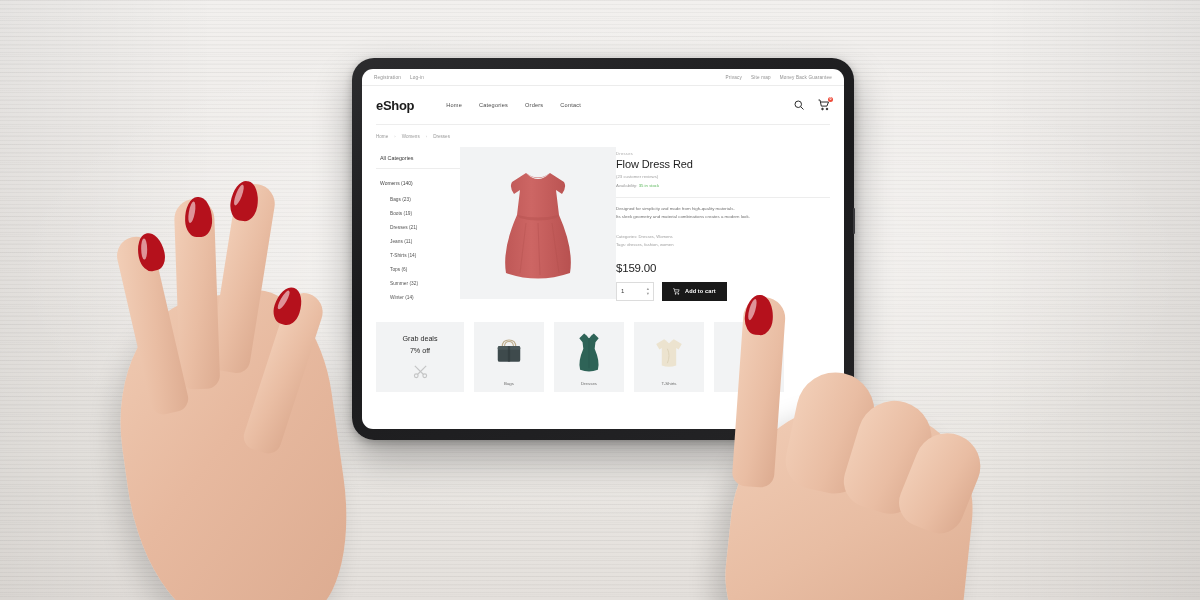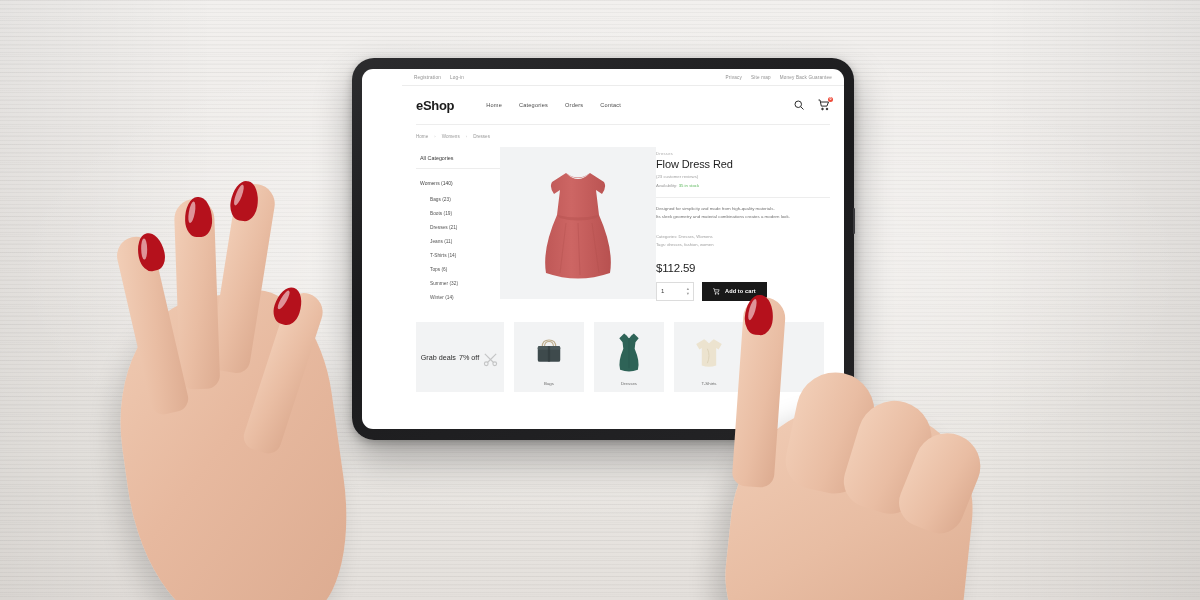--- a/index.html
+++ b/index.html
@@ -43,21 +43,20 @@
     background:#3a3a3d; border-radius:2px;
   }
   #screen {
     width: 100%; height: 100%;
     background: #ffffff;
     border-radius: 11px;
     overflow: hidden;
     position: relative;
     font-size: 10px;
     color: #3c3c3c;
-    padding-left: 40px;
   }
 
   
   .topbar {
     height: 17px;
     display: flex; align-items: center; justify-content: space-between;
     padding: 0 12px;
     border-bottom: 1px solid #ececec;
     font-size: 4.6px; color: #8f8f8f;
     letter-spacing: 0.2px;
@@ -138,21 +137,21 @@
     display: flex; align-items: center; gap: 5px;
     padding: 0 11px; font-size: 5.6px; font-weight: 700;
     border: none; cursor: pointer; letter-spacing: 0.1px;
   }
   .addcart svg { width: 7px; height: 7px; display:block; }
 
   
   .cards { display: flex; gap: 10px; padding: 18px 14px 0 14px; }
   .promo {
     width: 88px; height: 70px; background: #f2f3f4;
-    display: flex; flex-direction: row; align-items: center; justify-content: center;
+    display: flex; flex-direction: column; align-items: center; justify-content: center;
     gap: 3px; position: relative;
   }
   .promo .l1 { font-size: 7.2px; color: #2b2b2b; font-weight: 400; }
   .promo .l2 { font-size: 7.2px; color: #2b2b2b; font-weight: 400; }
   .promo svg { width: 17px; height: 17px; margin-top: 5px; opacity: .35; }
   .card {
     width: 70px; height: 70px; background: #f2f3f4;
     display: flex; flex-direction: column; align-items: center; justify-content: flex-start;
     padding-top: 8px; position: relative;
   }
@@ -302,21 +301,21 @@
         </div>
         <div class="det-divider"></div>
         <div class="det-desc">
           <div>Designed for simplicity and made from high-quality materials.</div>
           <div>Its sleek geometry and material combinations creates a modern look.</div>
         </div>
         <div class="det-meta">
           <div>Categories: Dresses, Womens</div>
           <div>Tags: dresses, fashion, women</div>
         </div>
-        <div class="det-price">$112.59</div>
+        <div class="det-price">$159.00</div>
         <div class="buyrow">
           <div class="qty">
             <span class="val">1</span>
             <span class="spin">
               <span>▴</span>
               <span>▾</span>
             </span>
           </div>
           <button class="addcart">
             <svg viewBox="0 0 24 24" fill="none" stroke="#fff" stroke-width="2.2">

